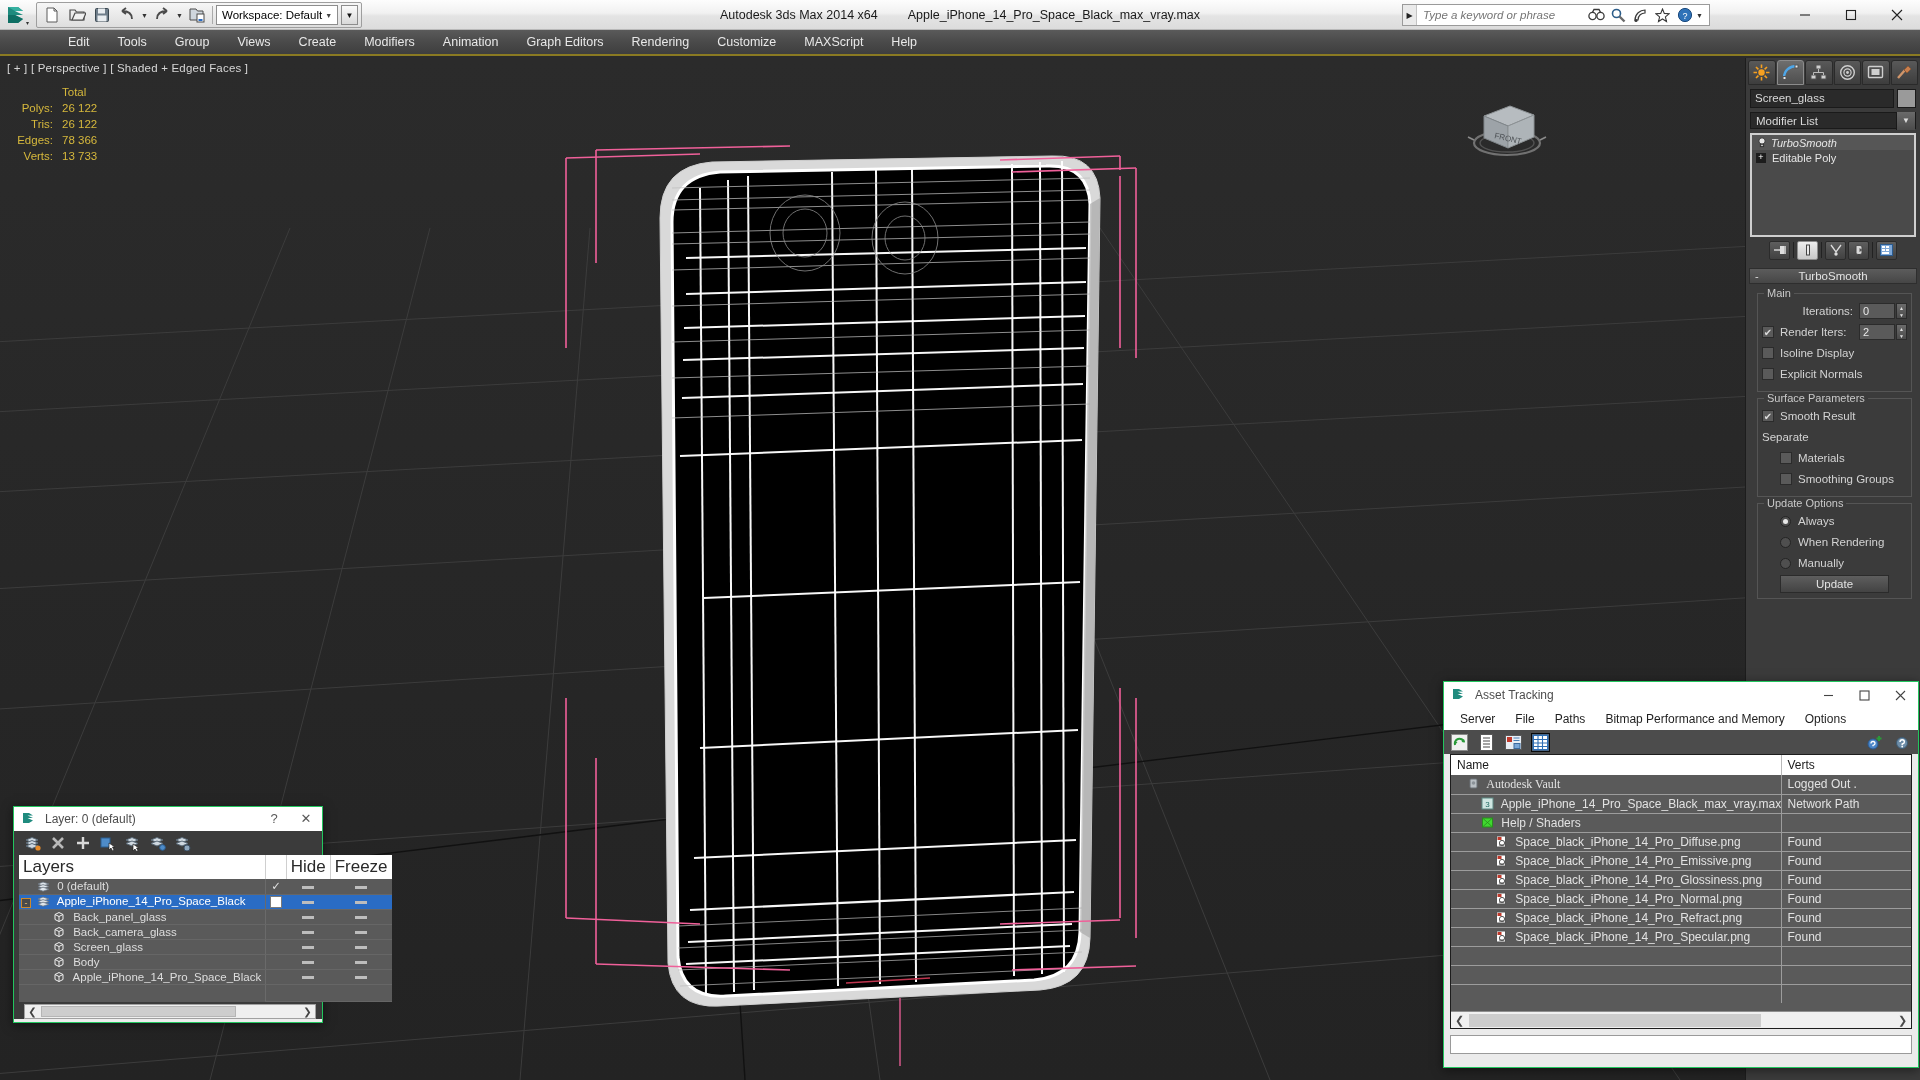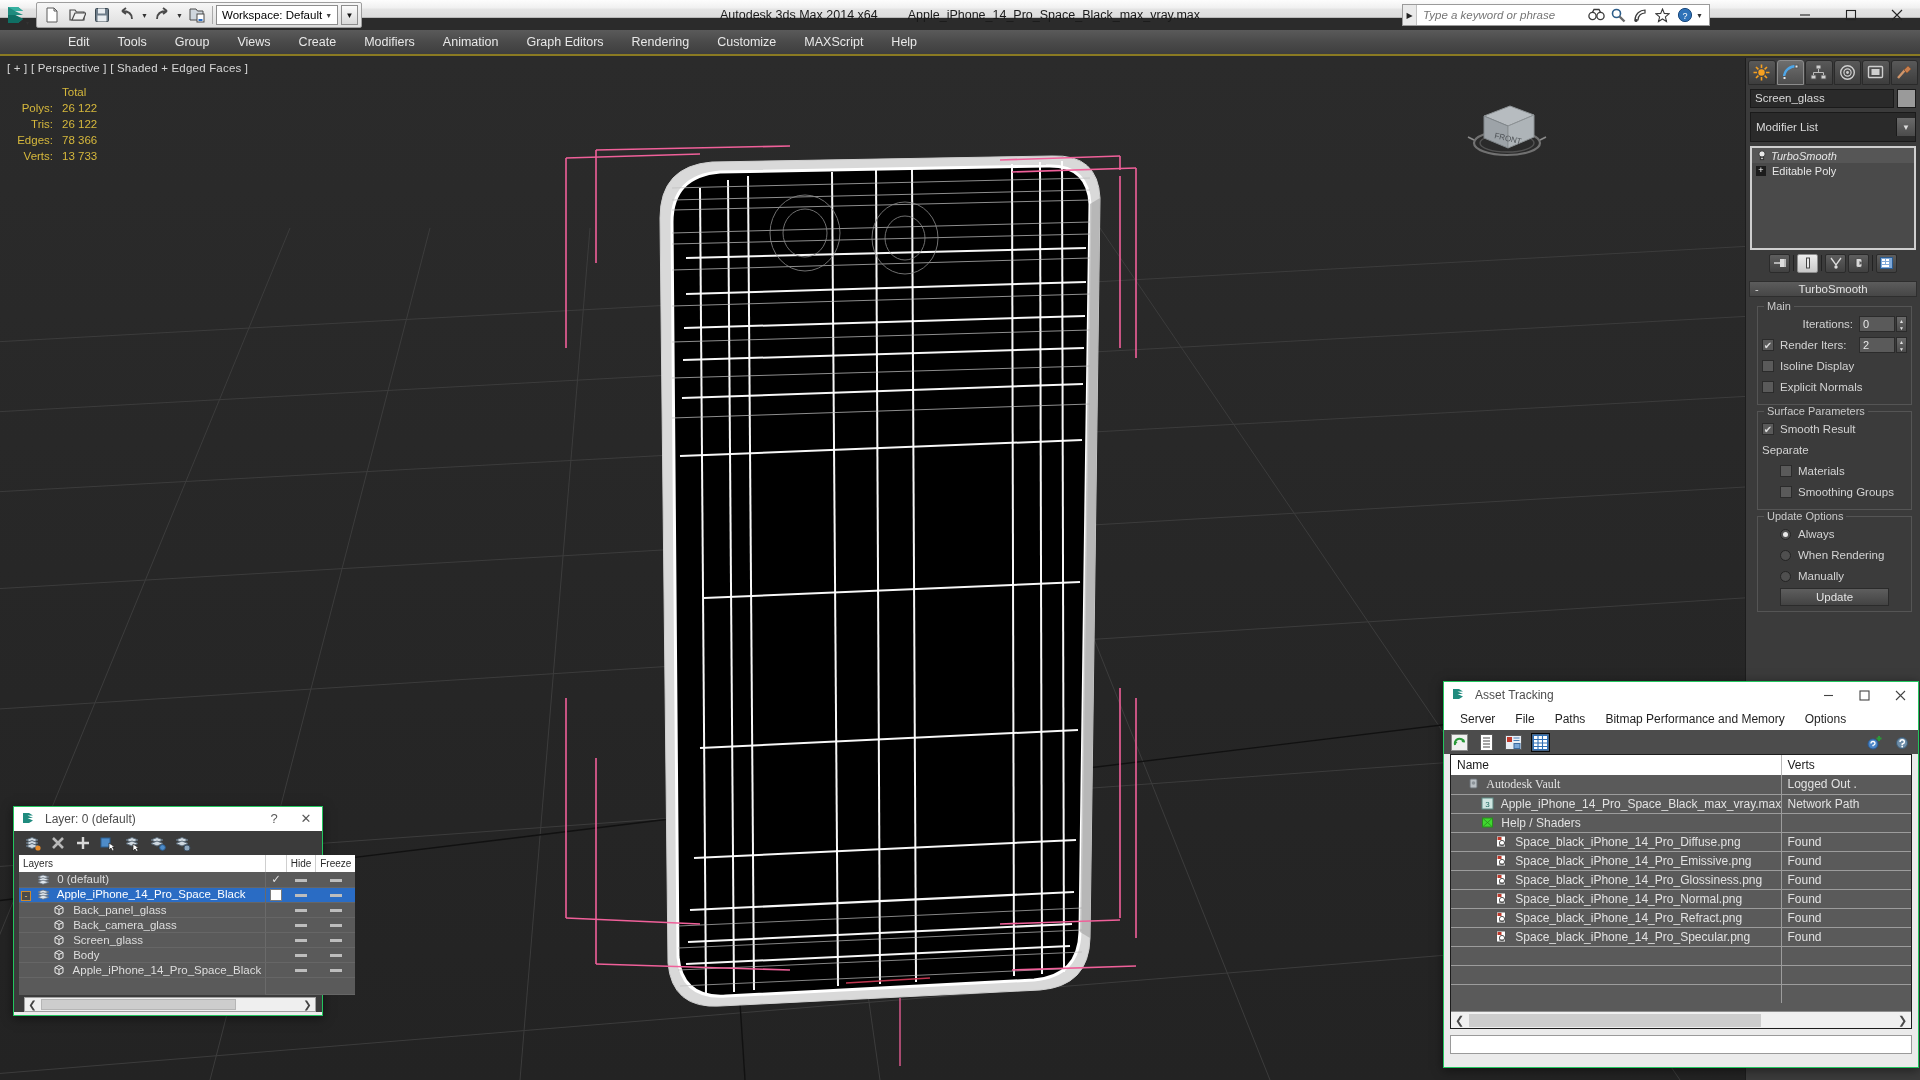--- a/index.html
+++ b/index.html
@@ -7,21 +7,21 @@
     width: 1920px; height: 1080px;
     overflow: hidden;
     font-family: "Liberation Sans", sans-serif;
     background: #2b2b2b;
     -webkit-font-smoothing: antialiased;
   }
   #app { position: relative; width: 1920px; height: 1080px; }
 
   
   .titlebar {
-    position: absolute; left: 0; top: 0; width: 1920px; height: 18px;
+    position: absolute; left: 0; top: 0; width: 1920px; height: 30px;
     background: linear-gradient(to bottom, #fdfdfd 0%, #f1f1f1 45%, #e4e4e4 55%, #dcdcdc 100%);
     border-bottom: 1px solid #b9b9b9;
   }
   .app-logo {
     position: absolute; left: 4px; top: 2px; width: 26px; height: 26px;
   }
   .qat {
     position: absolute; left: 36px; top: 2px; height: 26px;
     display: flex; align-items: center; gap: 1px;
     background: linear-gradient(to bottom,#f6f6f6,#dedede);
@@ -117,21 +117,21 @@
     display: flex; align-items: center; justify-content: center; cursor: pointer;
   }
   .cp-tab.active { background: linear-gradient(to bottom,#6e6e6e,#4e4e4e); border-color:#8c8c8c; }
   .cp-row { display: flex; align-items: center; padding: 3px 4px 0 4px; gap: 3px; }
   .name-field {
     flex: 1; height: 19px; background: #2a2a2a; border: 1px solid #1a1a1a;
     color: #d9d9d9; font-size: 11.5px; padding: 0 4px; line-height: 17px;
   }
   .color-swatch { width: 19px; height: 19px; background: #9a9a9a; border: 1px solid #1a1a1a; }
   .mod-list-combo {
-    margin: 4px 4px 0 4px; height: 30px; background: #2a2a2a; border: 1px solid #1a1a1a;
+    margin: 4px 4px 0 4px; height: 17px; background: #2a2a2a; border: 1px solid #1a1a1a;
     display: flex; align-items: center; color: #d9d9d9; font-size: 11.5px; padding-left: 5px;
   }
   .mod-list-combo .arrow { margin-left: auto; width: 19px; height: 18px;
     display: flex; align-items: center; justify-content: center;
     background: linear-gradient(to bottom,#6a6a6a,#4b4b4b); border-left:1px solid #1a1a1a;
     font-size: 8px; color: #ddd;}
   .mod-stack {
     margin: 4px 4px 0 4px; height: 104px; background: #4a4a4a;
     border: 2px solid #cfcfcf;
     overflow: hidden;
@@ -194,21 +194,21 @@
 
   
   #layer-dialog { left: 13px; top: 806px; width: 310px; height: 63px; }
   #layer-dialog .fw-title { height: 24px; }
   #layer-dialog .fw-btn { width: 32px; height: 24px; }
   .lay-toolbar { height: 24px; background: #3b3b3b; display: flex; align-items: center;
     gap: 9px; padding-left: 11px; }
   .lay-tb-btn { width: 16px; height: 16px; display:flex;align-items:center;justify-content:center; cursor:pointer;}
   .lay-table-wrap { background: #3b3b3b; padding: 0 3px 0 5px; }
   .lay-grid { width: 100%; border-collapse: collapse; background: #5a5a5a; }
-  .lay-grid th { background: #fff; color: #2a2a2a; font-size: 10px; font-weight: normal;
+  .lay-grid th { background: #fff; color: #2a2a2a; font-size: 17px; font-weight: normal;
     text-align: left; padding: 2px 4px; height: 17px; border-right: 1px solid #cfcfcf;}
   .lay-grid td { font-size: 11.5px; color: #dedede; height: 15px; padding: 0 4px;
     border-bottom: 1px solid #666; white-space: nowrap;}
   .lay-grid tr.sel td { background: #2a6cc4; color: #fff; }
   .lay-grid td.ck { width: 22px; text-align: center; border-left: 1px solid #6a6a6a;}
   .lay-grid td.hd { width: 30px; text-align: center; color:#b5b5b5; }
   .lay-grid td.fz { width: 38px; text-align: center; color:#b5b5b5; }
   .dash { display:inline-block; width: 12px; height: 3px; background: #bdbdbd; vertical-align: middle;}
   .lay-hscroll { height: 15px; background: #efefef; border: 1px solid #a0a0a0; margin: 2px 3px 3px 5px;
     display: flex; align-items: center; position: relative; }

